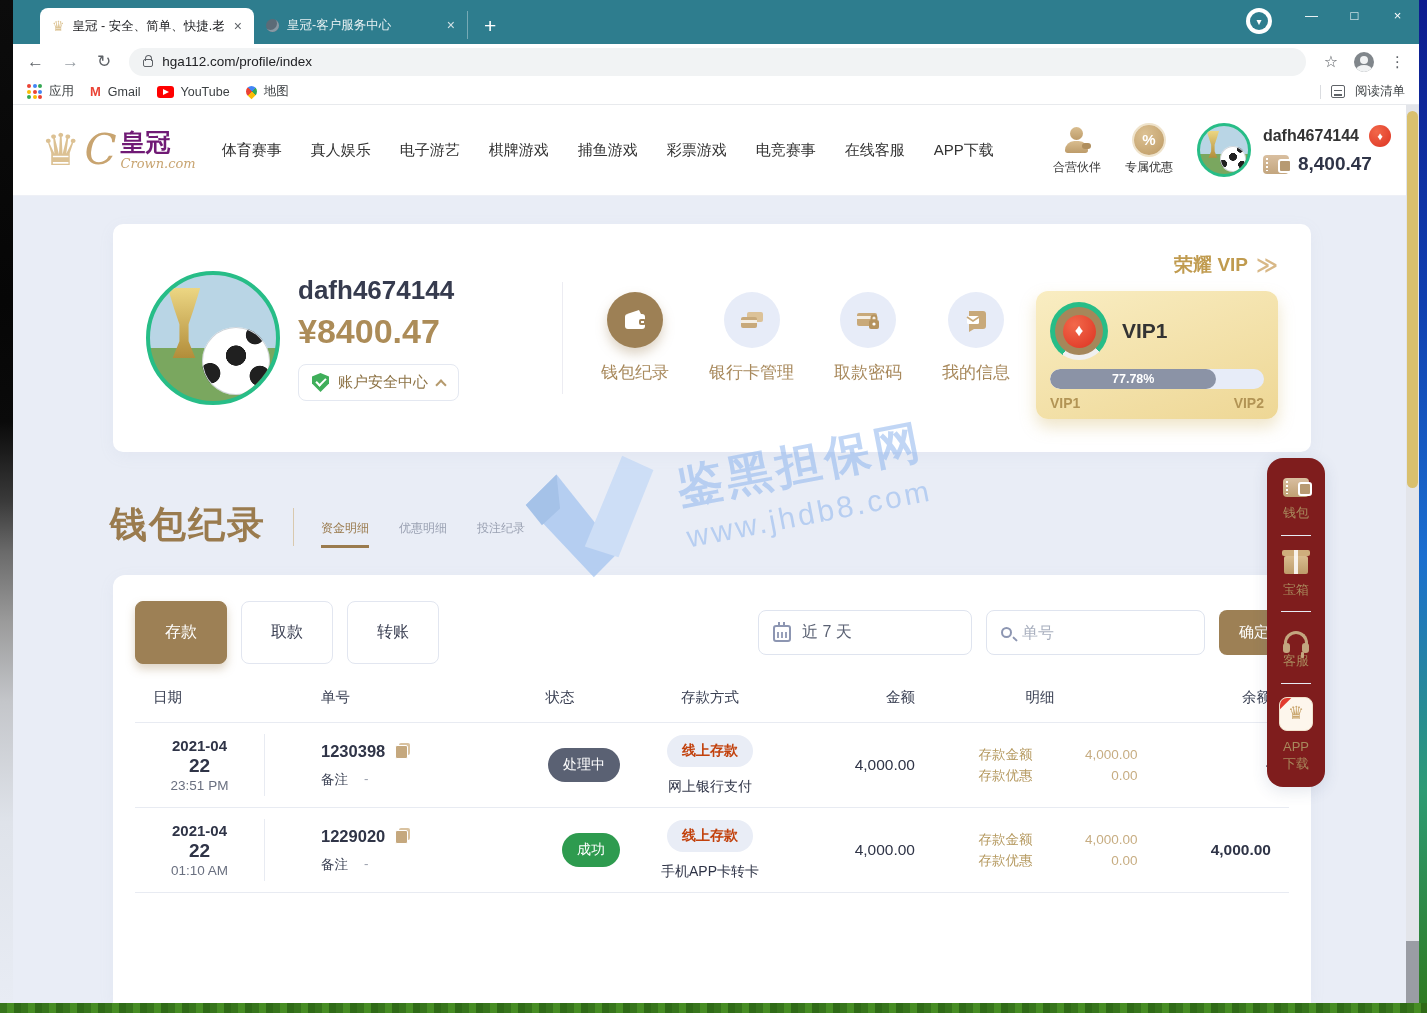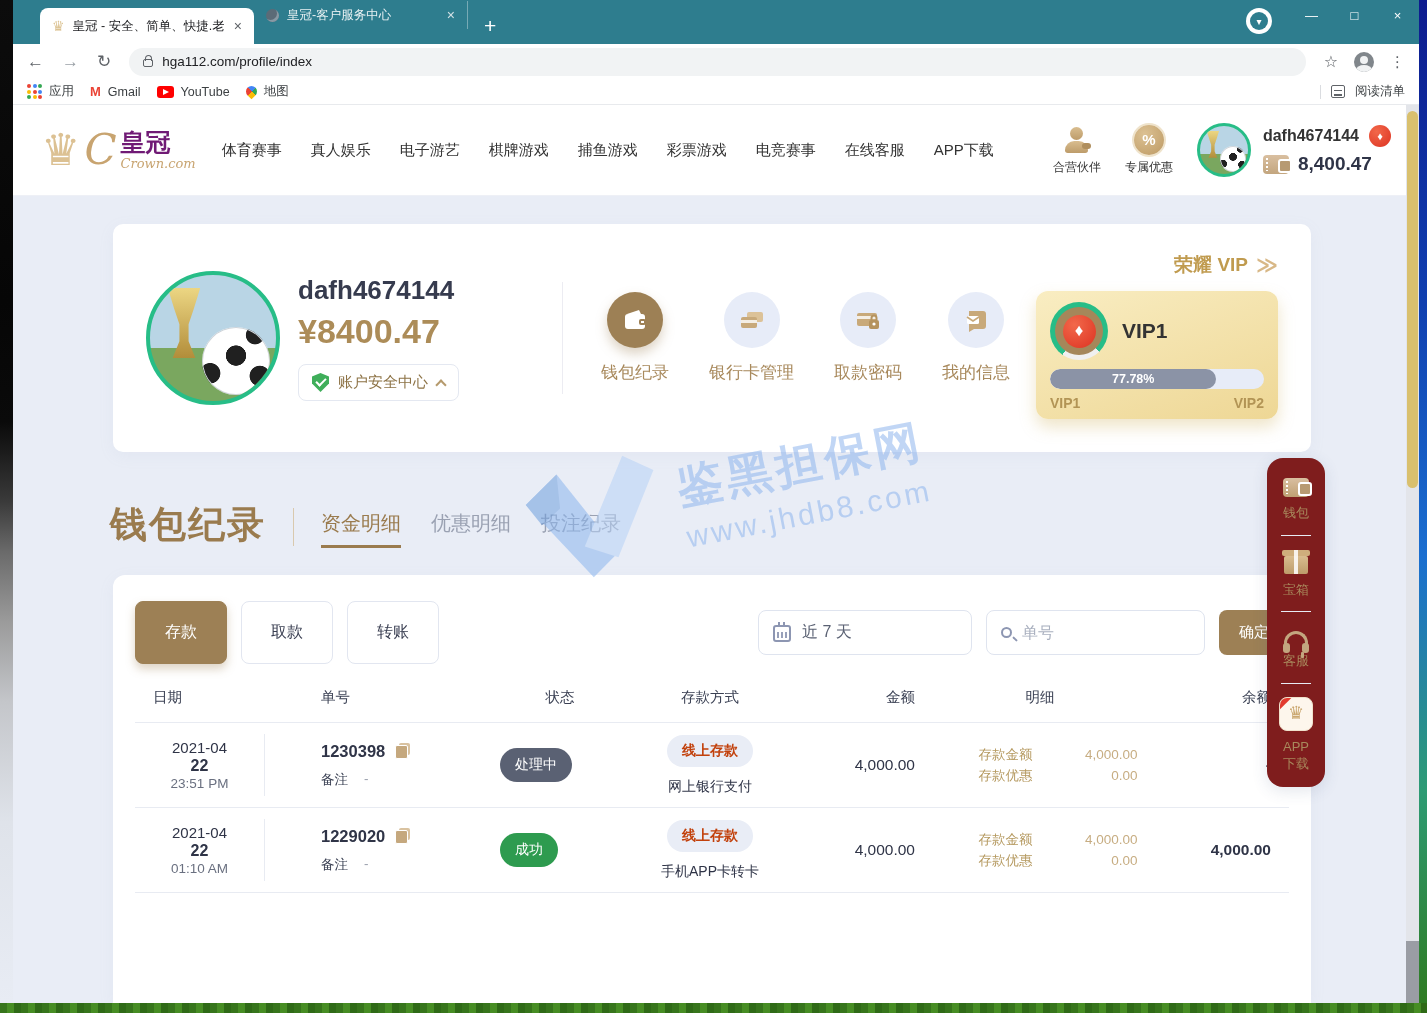--- a/index.html
+++ b/index.html
@@ -6,21 +6,21 @@
 body{font-family:"Liberation Sans","DejaVu Sans",sans-serif;background:#000}
 .desktop{position:relative;width:1427px;height:1013px;overflow:hidden;background:#0a0a0a}
 .wall-right{position:absolute;right:0;top:0;width:8px;height:100%;background:linear-gradient(180deg,#0d1b8e 0%,#1040b0 30%,#1b6fd0 55%,#2e9b74 78%,#2f7a1f 100%)}
 .wall-bottom{position:absolute;left:0;bottom:0;width:100%;height:10px;background:repeating-linear-gradient(90deg,#37751c 0 7px,#478d24 7px 14px,#2f6a17 14px 21px)}
 .win-left{position:absolute;left:0;top:0;width:13px;height:1003px;background:linear-gradient(180deg,#0c0c0c 0%,#060606 30%,#0a0a0a 42%,#1b1b1b 45%,#3a3a3a 50%,#6a6a6a 55%,#9b9b9b 62%,#c4c6ca 70%,#dfe3ea 82%,#e8ecf4 100%)}
 .browser{position:absolute;left:13px;top:0;width:1406px;height:1003px;background:#fff;border-bottom:1px solid #2f7f95}
 
 .tabbar{position:relative;height:44px;background:#2e7d8e;display:flex;align-items:flex-end}
 .tab{height:36px;display:flex;align-items:center;gap:8px;padding:0 10px 0 12px;width:214px;font-size:12.5px}
 .tab.active{background:#fff;border-radius:8px 8px 0 0;color:#202124;margin-left:27px}
-.tab.inactive{color:#e8f1f3;border-right:1px solid rgba(255,255,255,.35);margin-bottom:15px;height:28px}
+.tab.inactive{color:#e8f1f3;border-right:1px solid rgba(255,255,255,.35);margin-bottom:5px;height:28px}
 .tab-title{flex:1;white-space:nowrap;overflow:hidden;text-overflow:clip}
 .tab-close{font-size:14px;color:#5f6368;padding:0 2px}
 .tab.inactive .tab-close{color:#d4e2e6}
 .fav-crown{color:#dcc393;font-size:14px;line-height:1}
 .fav-dot{width:13px;height:13px;border-radius:50%;background:#5b6b77;box-shadow:inset -2px -2px 0 #8899a4}
 .newtab{color:#fff;font-size:21px;margin:0 0 8px 16px;line-height:1}
 .badge-btn{position:absolute;right:147px;top:8px;width:26px;height:26px;border-radius:50%;background:#fff;display:flex;align-items:center;justify-content:center}
 .badge-btn i{width:18px;height:18px;border-radius:50%;background:#2e7d8e;color:#fff;font-style:normal;font-size:10px;display:flex;align-items:center;justify-content:center}
 .win-controls{position:absolute;right:0;top:0;display:flex}
 .win-btn{width:43px;height:31px;color:#fff;font-size:13px;display:flex;align-items:center;justify-content:center}
@@ -105,21 +105,21 @@
 .vip-badge-inner{width:48px;height:48px;border-radius:50%;background:#a5875a;display:flex;align-items:center;justify-content:center}
 .vip-badge-core{width:33px;height:33px;border-radius:50%;background:radial-gradient(circle at 35% 30%,#f2684a,#dd3322);color:#fff;font-size:17px;display:flex;align-items:center;justify-content:center}
 .vip-name{font-size:21px;font-weight:bold;color:#333}
 .vip-progress{margin-top:9px;height:20px;border-radius:10px;background:#e7ecf8;overflow:hidden}
 .vip-progress-fill{height:100%;border-radius:10px;background:#8b93a6;display:flex;align-items:center;justify-content:center;color:#fff;font-size:12.5px;font-weight:bold}
 .vip-levels{display:flex;justify-content:space-between;margin-top:6px;font-size:14px;font-weight:bold;color:#b29455}
 
 .wallet-head{position:absolute;left:97px;top:395px;display:flex;align-items:flex-end;z-index:1}
 .wh-title{font-size:37px;font-weight:bold;color:#9a7b4e;letter-spacing:2px}
 .wh-div{width:1px;height:38px;background:#d9c9ae;margin:0 27px 4px}
-.wh-tabs{display:flex;gap:30px;font-size:20px;color:#9aa1b2;margin-bottom:2px}
+.wh-tabs{display:flex;gap:30px;font-size:12px;color:#9aa1b2;margin-bottom:2px}
 .wh-tab{padding-bottom:8px}
 .wh-tab.active{color:#9a7b4e;border-bottom:3px solid #9a7b4e}
 
 .watermark{position:absolute;left:505px;top:330px;transform:rotate(-11deg);opacity:.55;display:flex;align-items:center;gap:12px;pointer-events:none;z-index:3}
 .wm-text{display:flex;flex-direction:column;color:#8fb6ee}
 .wm-l1{font-size:46px;font-weight:bold;letter-spacing:4px}
 .wm-l2{font-size:30px;letter-spacing:3px;margin-top:2px}
 
 .main-card{position:absolute;left:100px;top:470px;width:1198px;height:428px;background:#fff;border-radius:12px 12px 0 0;box-shadow:0 4px 16px rgba(150,160,190,.08);padding:26px 22px 0;z-index:1}
 .filter-row{display:flex;align-items:center;gap:14px}
@@ -137,31 +137,31 @@
 .mag::after{content:"";position:absolute;left:9px;top:9px;width:6px;height:2px;background:#8d96b2;transform:rotate(45deg);border-radius:2px}
 .confirm-btn{width:70px;height:45px;background:#9d8055;color:#fff;border-radius:8px;font-size:15px;display:flex;align-items:center;justify-content:center}
 
 .table{margin-top:24px}
 .thead,.trow{display:grid;grid-template-columns:130px 235px 120px 180px 130px 220px 1fr}
 .thead{font-size:14.5px;color:#3a4053;padding-bottom:15px;border-bottom:1px solid #e8ebf2}
 .th-date{padding-left:18px}.th-order{padding-left:56px}.th-center{text-align:center}
 .th-right{text-align:right;padding-right:15px}.th-bal{text-align:right;padding-right:18px}
 .trow{align-items:center;height:85px;border-bottom:1px solid #e8ebf2}
 .date-cell{text-align:center;border-right:1px solid #e8ebf2;height:62px;display:flex;flex-direction:column;justify-content:center;gap:1px}
-.d1{font-size:15px;font-weight:normal;color:#2f3447}
-.d2{font-size:16px;font-weight:bold;color:#2f3447}
+.d1{font-size:15px;font-weight:bold;color:#2f3447}
+.d2{font-size:19px;font-weight:bold;color:#2f3447}
 .d3{font-size:13.5px;color:#6a7080}
 .order-cell{padding-left:56px}
 .ord-row{display:flex;align-items:center;gap:10px;font-size:16.5px;font-weight:bold;color:#2f3447}
 .copy-icon{position:relative;width:15px;height:16px;display:inline-block}
 .copy-icon::before{content:"";position:absolute;right:0;top:0;width:11px;height:12px;background:#d9c2a0;border-radius:2px}
 .copy-icon::after{content:"";position:absolute;left:0;bottom:0;width:11px;height:12px;background:#c5a87e;border-radius:2px;border:1px solid #fff}
 .note-row{margin-top:10px;font-size:13.5px;color:#3a4053;display:flex;gap:16px}
 .note-dash{color:#9aa0ad}
-.status-cell{display:flex;justify-content:flex-start}
+.status-cell{display:flex;justify-content:flex-end}
 .pill-status{padding:8px 15px;border-radius:18px;color:#fff;font-size:14px}
 .pill-status.pending{background:#5a6173}
 .pill-status.success{background:#2e9b4f}
 .method-cell{display:flex;flex-direction:column;align-items:center;gap:11px}
 .pill-method{background:#e9edf6;border-radius:16px;padding:7px 15px;font-size:14px;font-weight:bold;color:#c2410c}
 .method-text{font-size:14px;color:#2f3447}
 .amount-cell{text-align:right;padding-right:15px;font-size:15.5px;color:#2f3447}
 .detail-cell .drow{display:flex;justify-content:center;gap:10px;font-size:13.5px;line-height:21px}
 .dlabel{width:90px;text-align:right;color:#b5995f}
 .dval{width:95px;text-align:right;color:#c7ad82}

